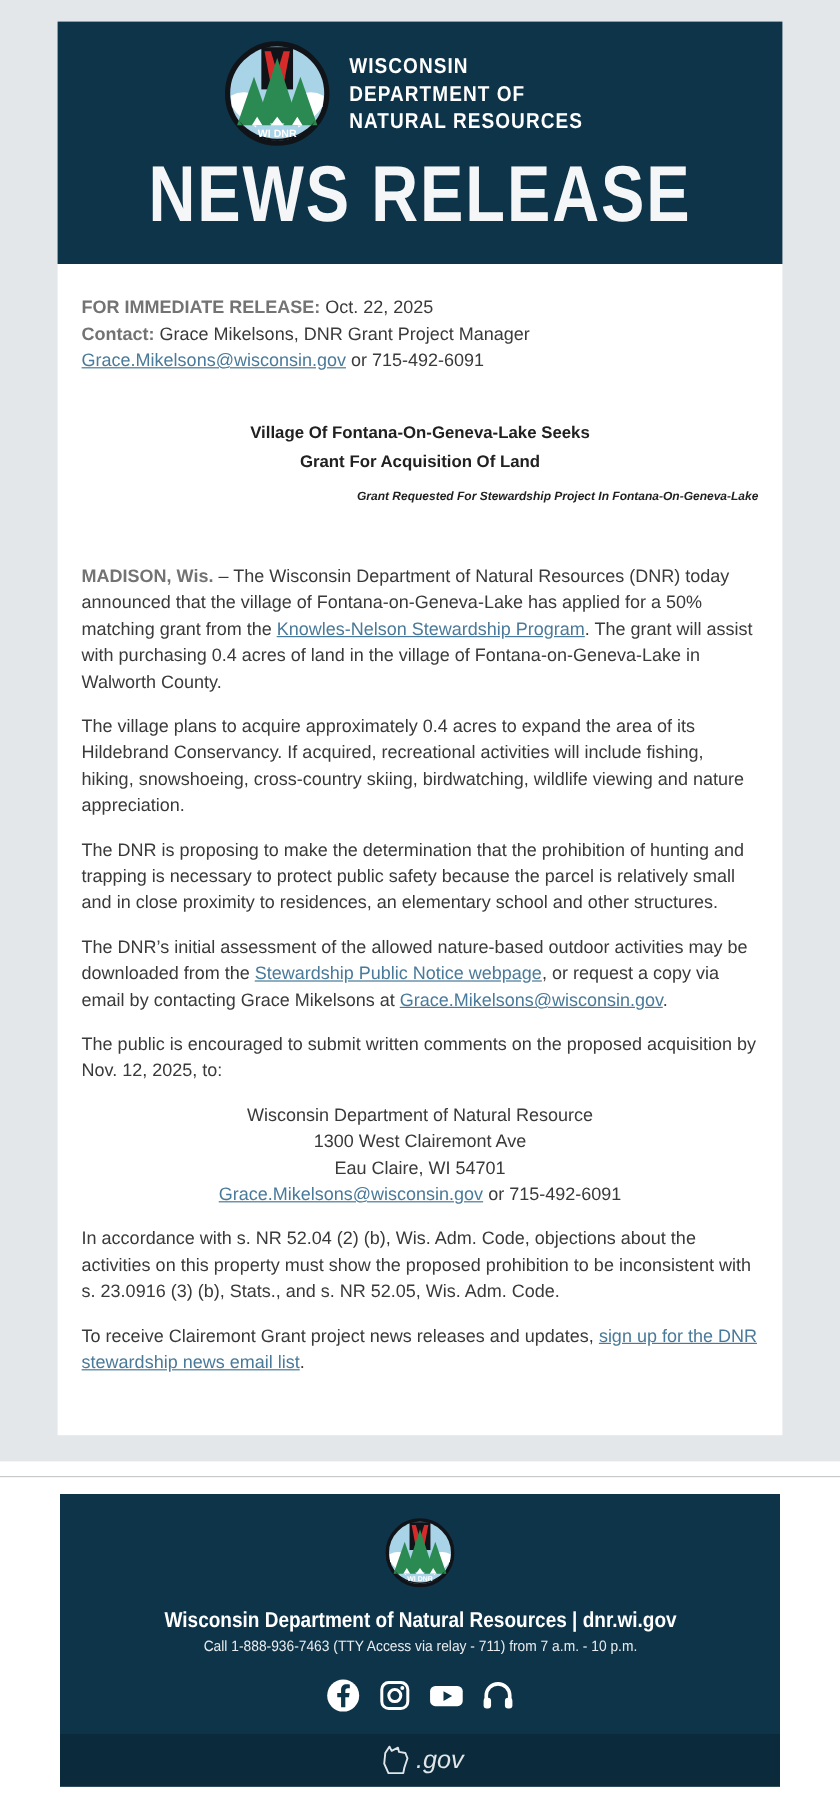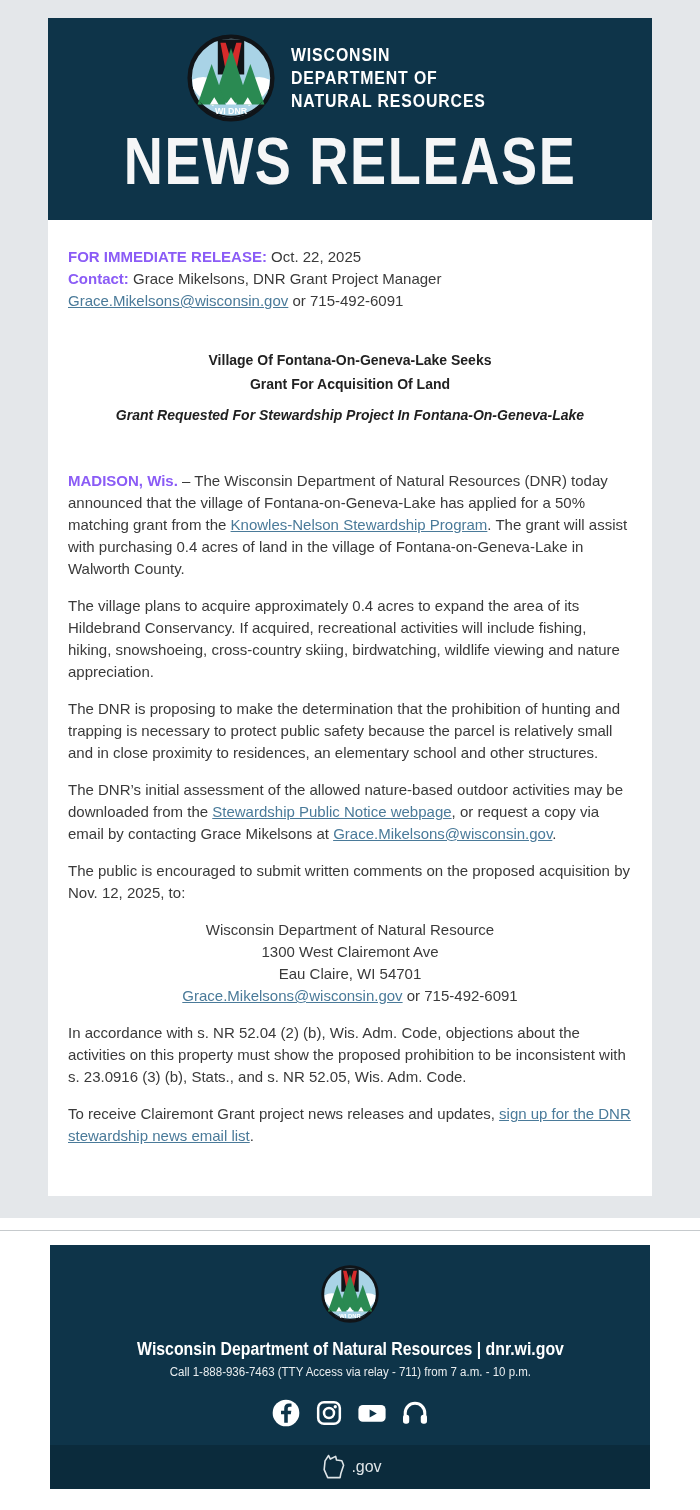--- a/index.html
+++ b/index.html
@@ -28,42 +28,42 @@
     letter-spacing:2px; transform:scaleX(0.82); transform-origin:center; white-space:nowrap;
   }
 
   
   .article { background:#ffffff; padding:26px 20px 34px; font-size:15px; line-height:22px; }
   .article p { margin:0 0 15px; }
   a.lnk { color:#4a7a99; text-decoration:underline; cursor:pointer; }
   .contact-block p { margin:0; }
   .headline { text-align:center; font-weight:bold; font-size:14px; line-height:24px; color:#212121;
               margin:36px 0 8px !important; }
-  .subheadline { text-align:center; font-weight:bold; font-style:italic; font-size:14px;
+  .subheadline { text-align:right; font-weight:bold; font-style:italic; font-size:10px;
                  color:#212121; margin:0 0 44px !important; }
   .address-block { text-align:center; margin:0 0 15px; }
   .address-block div { line-height:22px; }
-  b, strong { color:#8b5cf6; }
+  b, strong { color:#737373; }
 
   
   .footer-section { background:#ffffff; padding-top:12px; }
   .footer-rule { border-top:1px solid #c6cacd; }
   .footer-box { margin:14px 50px 0; background:#0e3449; }
   .footer-main { padding:20px 10px 16px; text-align:center; }
   .footer-logo { width:58px; height:58px; }
   .footer-title-row { margin-top:10px; }
   .footer-title { display:inline-block; color:#ffffff; font-weight:bold; font-size:18px; line-height:24px;
                   transform:scaleX(0.88); transform-origin:center; white-space:nowrap; }
   .footer-call { margin-top:1px; }
   .footer-call span { display:inline-block; color:#e9edef; font-size:12.5px; line-height:17px;
                       transform:scaleX(0.92); transform-origin:center; white-space:nowrap; }
   .social-row { margin-top:16px; display:flex; justify-content:center; align-items:center; gap:11px; }
   .social-btn { display:inline-flex; width:32px; height:32px; align-items:center; justify-content:center; cursor:pointer; }
   .gov-band { background:#0b2b3c; height:44px; display:flex; align-items:center; justify-content:center; gap:3px; }
-  .gov-label { color:#dfe5e8; font-size:16px; }
+  .gov-label { color:#dfe5e8; font-size:21px;font-style:italic; }
 </style>
 </head>
 <body>
 
 <div class="email">
 
   <div class="gray-canvas">
 
     <div class="masthead">
       <div class="brand-row">

